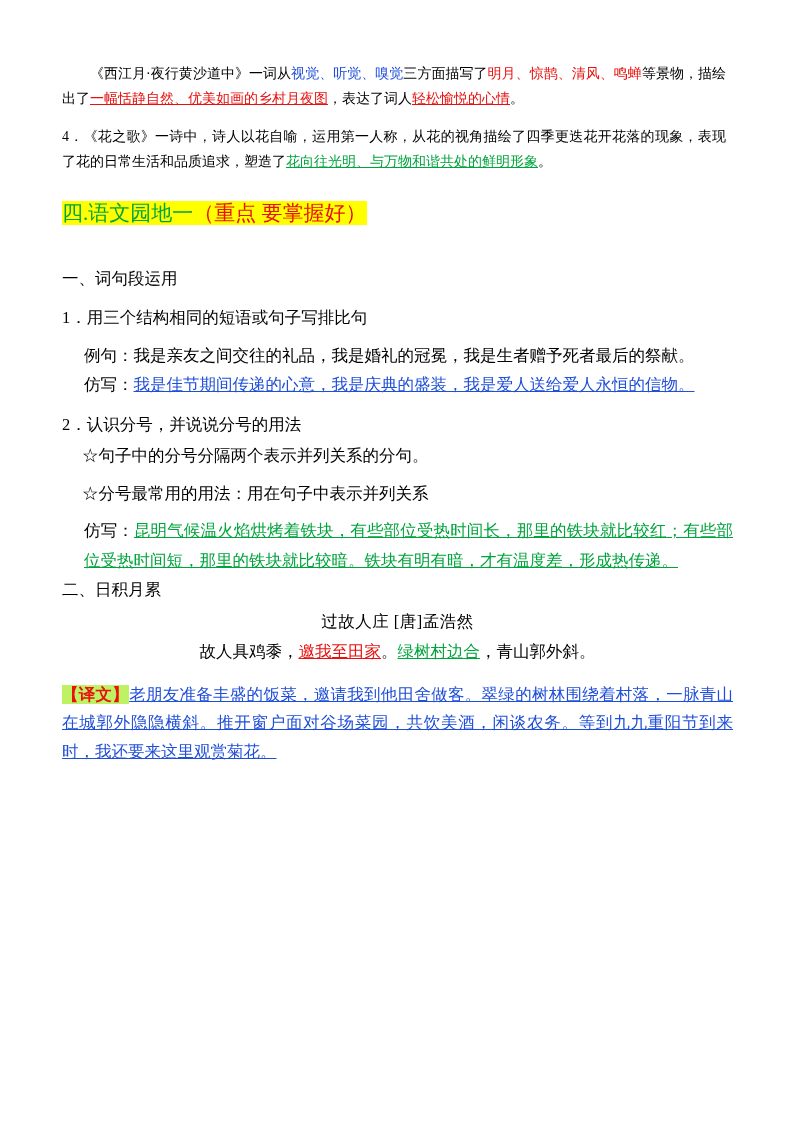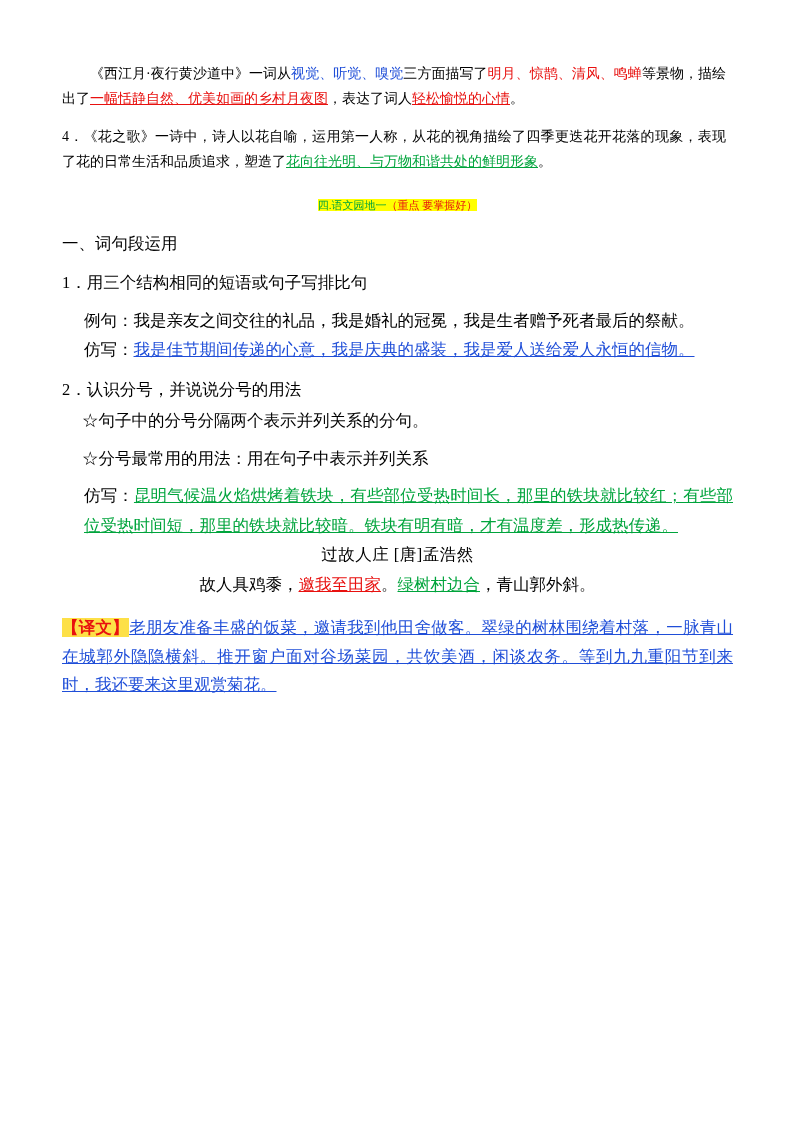--- a/index.html
+++ b/index.html
@@ -32,24 +32,23 @@
   }
   .blue { color: #1f4ed8; }
   .red  { color: #e8110f; }
   .ul-red   { color:#e8110f; text-decoration: underline; text-decoration-color:#e8110f; }
   .ul-blue  { color:#1f4ed8; text-decoration: underline; text-decoration-color:#1f4ed8; }
   .ul-green { color:#00a43c; text-decoration: underline; text-decoration-color:#00a43c; }
   .hl {
     background: #ffff00;
   }
   .section-head {
-    font-size: 11px;
+    font-size: 21px;
     line-height: 1.7;
-    margin: 22px 0 14px 0;
-    text-align: center;
+    margin: 22px 0 32px 0;
   }
   .section-head .num { color:#00a43c; }
   .section-head .paren { color:#e8110f; }
   .sub-head {
     font-size: 16.5px;
     line-height: 1.8;
     margin: 0 0 6px 0;
   }
   .item {
     font-size: 16.5px;
@@ -78,21 +77,21 @@
     text-align: center;
     margin: 0;
   }
   .trans-block {
     font-size: 16.5px;
     line-height: 1.72;
     margin-top: 16px;
     text-align: justify;
   }
   .trans-label {
-    background: #fde047;
+    background: #bef264;
     color: #e8110f;
     font-weight: bold;
   }
   .under-blue {
     color: #1f4ed8;
     text-decoration: underline;
     text-decoration-color: #1f4ed8;
   }
 </style>
 </head>
@@ -130,20 +129,21 @@
     <span>2．</span><span>认识分号，并说说分号的用法</span>
   </p>
 
   <p class="body-line pad2">☆句子中的分号分隔两个表示并列关系的分句。</p>
   <p class="body-line pad2 gap-sm">☆分号最常用的用法：用在句子中表示并列关系</p>
 
   <p class="body-line pad1 gap-sm">
     <span>仿写：</span><span class="ul-green">昆明气候温火焰烘烤着铁块，有些部位受热时间长，那里的铁块就比较红；有些部位受热时间短，那里的铁块就比较暗。铁块有明有暗，才有温度差，形成热传递。</span>
   </p>
 
+  <p class="sub-head">二、日积月累</p>
 
   <p class="poem-title">过故人庄  [唐]孟浩然</p>
 
   <p class="poem-line">
     <span>故人具鸡黍，</span><span class="ul-red">邀我至田家</span><span>。</span><span class="ul-green">绿树村边合</span><span>，青山郭外斜。</span>
   </p>
 
 
   <p class="trans-block">
     <span class="trans-label">【译文】</span><span class="under-blue">老朋友准备丰盛的饭菜，邀请我到他田舍做客。翠绿的树林围绕着村落，一脉青山在城郭外隐隐横斜。推开窗户面对谷场菜园，共饮美酒，闲谈农务。等到九九重阳节到来时，我还要来这里观赏菊花。</span>

